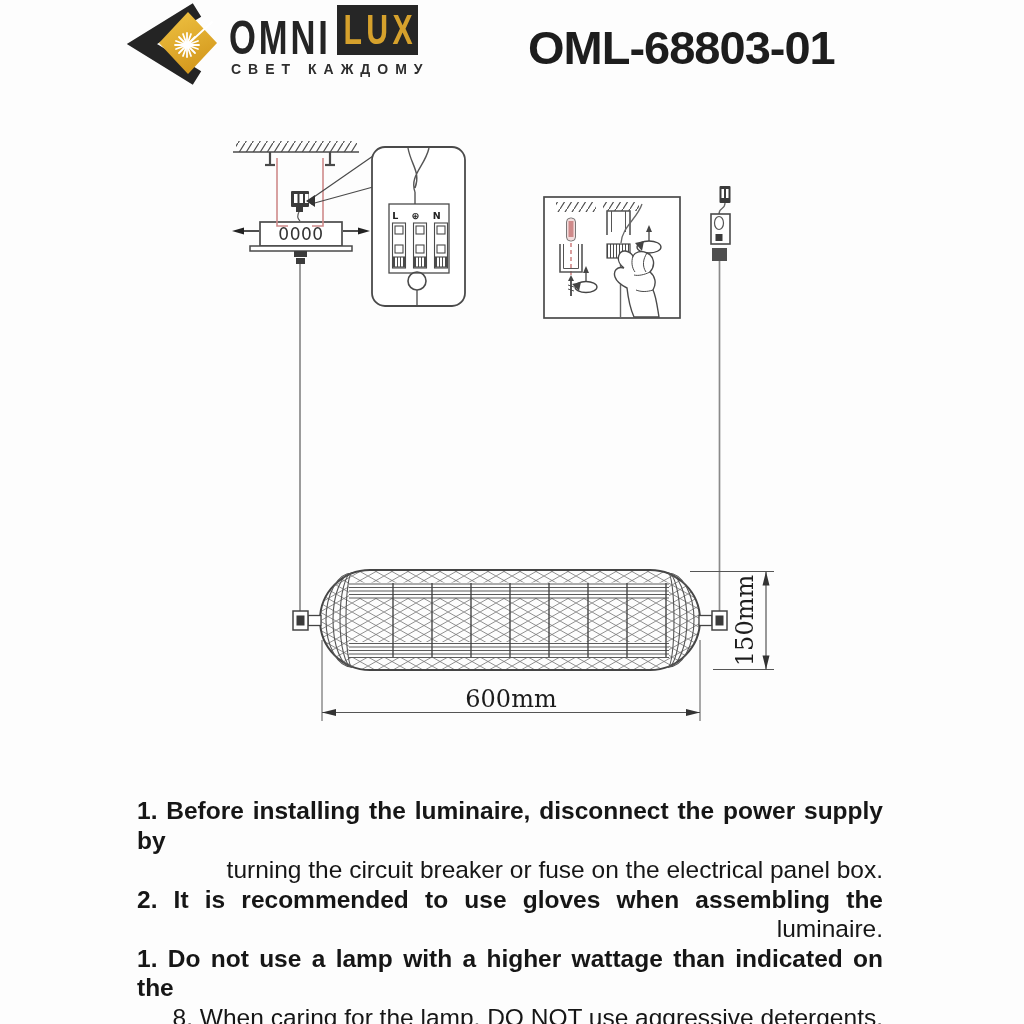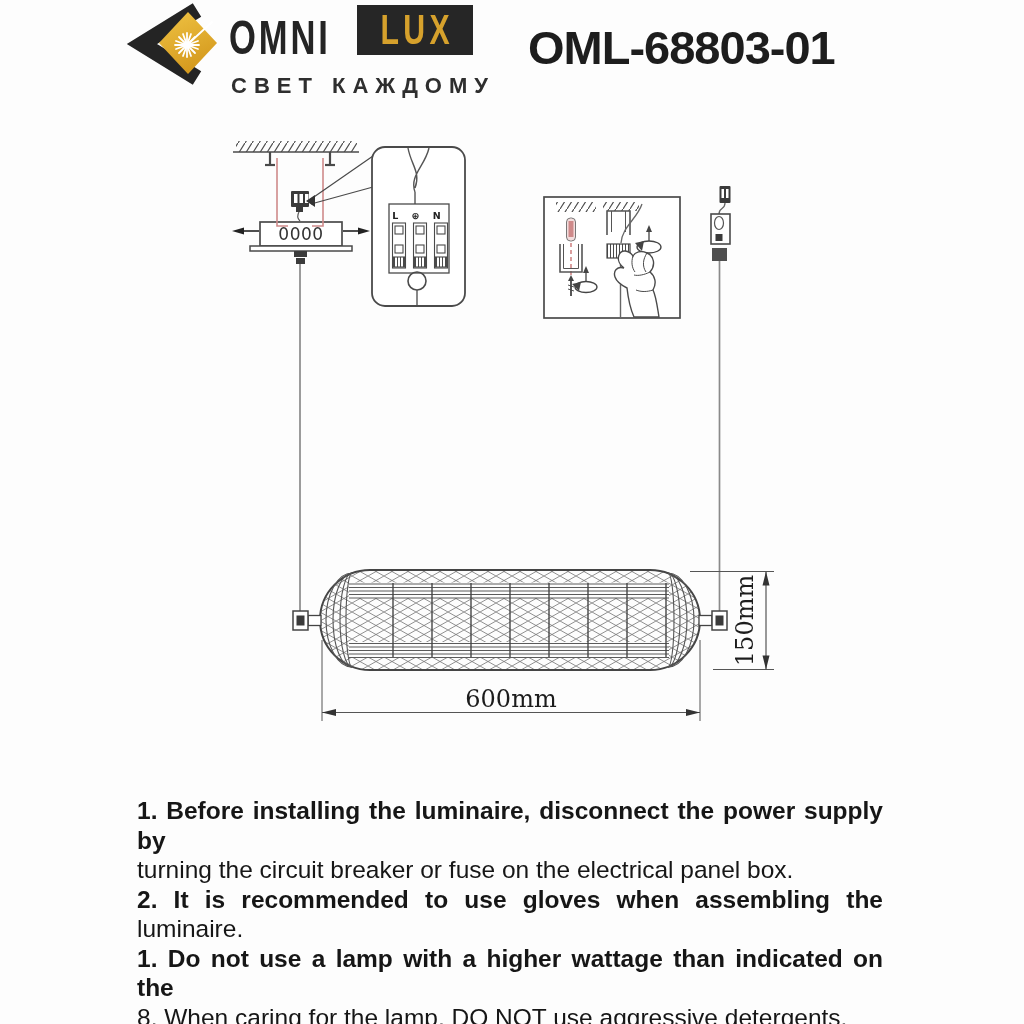--- a/index.html
+++ b/index.html
@@ -7,42 +7,42 @@
     width:1024px;height:1024px;position:relative;background:#fdfdfd;
     font-family:"Liberation Sans",sans-serif;color:#1a1a1a;overflow:hidden;
   }
   .abs{position:absolute;}
   
   #brand-omni{
     left:229px;top:10px;font-size:48px;font-weight:bold;letter-spacing:4px;
     color:#242424;transform:scaleX(.72);transform-origin:left top;white-space:nowrap;
   }
   #lux-box{
-    left:357px;top:5px;width:116px;height:50px;background:#262626;
+    left:337px;top:5px;width:81px;height:50px;background:#262626;
     display:flex;align-items:center;justify-content:center;
   }
   #brand-lux{
     font-size:42px;font-weight:bold;letter-spacing:6px;color:#d6a12c;
     transform:scaleX(.72);white-space:nowrap;padding-left:6px;
   }
   #brand-tagline{
-    left:231px;top:61px;font-size:22px;font-weight:bold;letter-spacing:7px;
-    color:#2e2e2e;white-space:nowrap;margin-top:12px;
+    left:231px;top:61px;font-size:14px;font-weight:bold;letter-spacing:7px;
+    color:#2e2e2e;white-space:nowrap;
   }
   #model-number{
     left:528px;top:20px;font-size:47px;font-weight:bold;letter-spacing:-1px;
     color:#1d1d1d;white-space:nowrap;
   }
   
   #diagram-svg{left:0;top:0;width:1024px;height:1024px;}
   
   #instructions{
     left:137px;top:796px;width:746px;font-size:24.5px;line-height:29.5px;color:#161616;
   }
-  #instructions .line{white-space:nowrap;}
+  #instructions .line{white-space:nowrap;text-align:right;}
   #instructions .line.stretch{
     white-space:normal;text-align:justify;text-align-last:justify;font-weight:bold;
   }
 </style>
 </head>
 <body>
 
 <div class="abs" id="brand-omni">OMNI</div>
 <div class="abs" id="lux-box">
   <span id="brand-lux">LUX</span>

